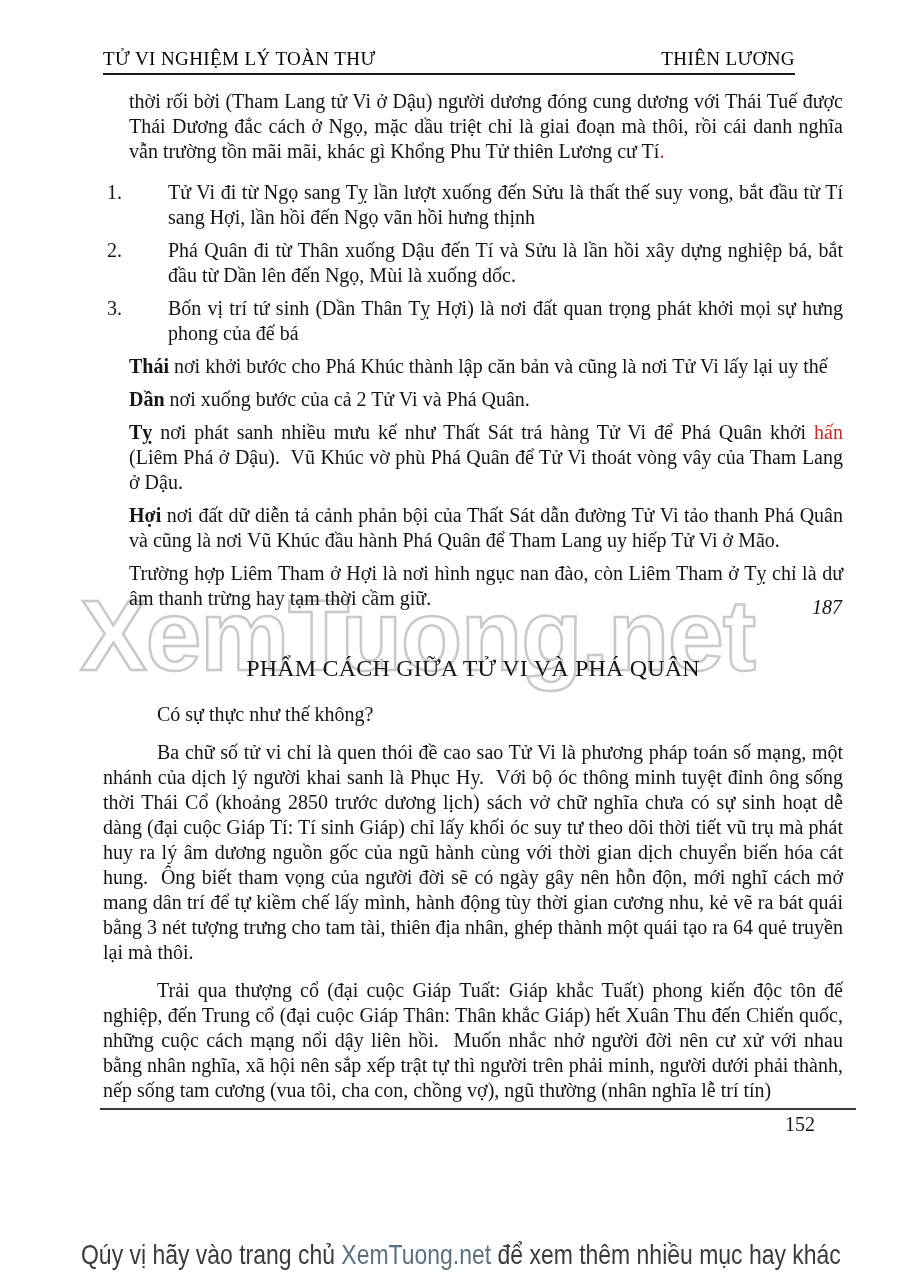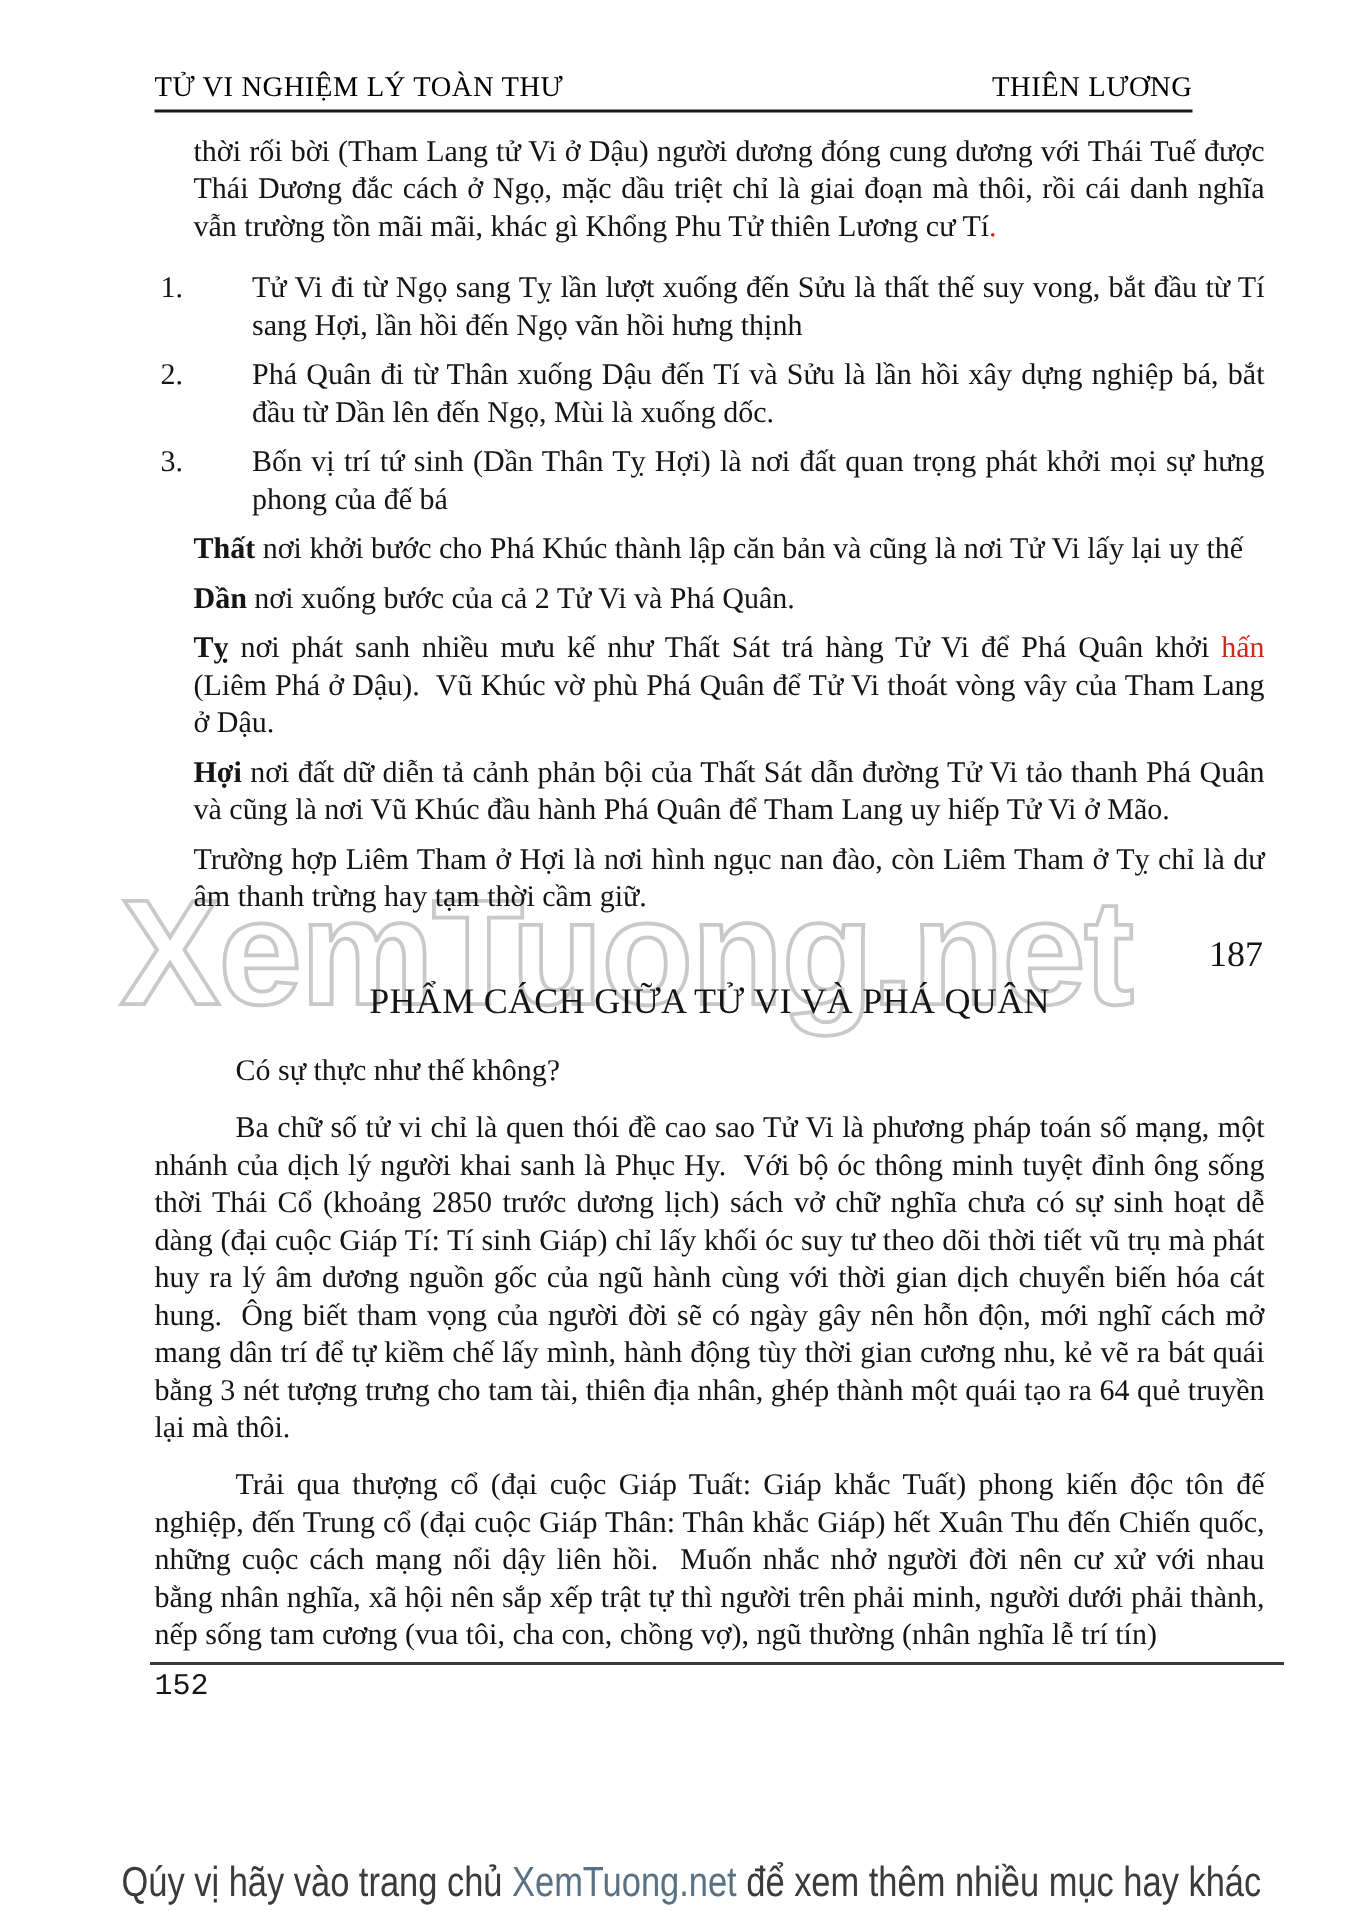--- a/index.html
+++ b/index.html
@@ -24,23 +24,24 @@
     letter-spacing: -1px;
     white-space: nowrap;
     color: #ffffff;
     -webkit-text-stroke: 2.5px #c9c9c9;
     text-shadow: 0 0 1px #d8d8d8;
     z-index: 0;
     user-select: none;
   }
   .pagenum-top {
     position: absolute;
-    right: 58px; top: 624px;
-    font-size: 24px;
+    right: 58px; top: 596px;
+    font-size: 20px;
     z-index: 2;
+    font-style: italic;
   }
 
   .content {
     position: relative;
     z-index: 1;
     margin: 0 57px 0 103px;   
     padding-top: 48px;
     width: 740px;
   }
 
@@ -86,24 +87,24 @@
   .p-indent { text-indent: 54px; margin-bottom: 13px; }
   .p-last { margin-bottom: 0; }
 
   .bottom-rule {
     margin-top: 5px;
     margin-left: -3px;
     width: 756px;
     border-top: 2px solid #3a3a3a;
   }
   .pagenum-bottom {
+    text-align: right;
     margin-right: 28px;
     margin-top: 3px;
     font-size: 20px;
-    font-family: Liberation Mono, monospace;
   }
 
   .footer-banner {
     position: absolute;
     left: 0; right: 0; bottom: 3px;
     text-align: center;
     font-family: "Liberation Sans", sans-serif;
     font-size: 28px;
     font-weight: 500;
     color: #3b3b3b;
@@ -138,21 +139,21 @@
       <div class="list-item">
         <span class="num">2.</span>
         <span class="li-text para">Phá Quân đi từ Thân xuống Dậu đến Tí và Sửu là lần hồi xây dựng nghiệp bá, bắt đầu từ Dần lên đến Ngọ, Mùi là xuống dốc.</span>
       </div>
       <div class="list-item">
         <span class="num">3.</span>
         <span class="li-text para">Bốn vị trí tứ sinh (Dần Thân Tỵ Hợi) là nơi đất quan trọng phát khởi mọi sự hưng phong của đế bá</span>
       </div>
     </div>
 
-    <p class="para indent-block labeled"><span class="b">Thất</span><span> nơi khởi bước cho Phá Khúc thành lập căn bản và cũng là nơi Tử Vi lấy lại uy thế</span></p>
+    <p class="para indent-block labeled"><span class="b">Thái</span><span> nơi khởi bước cho Phá Khúc thành lập căn bản và cũng là nơi Tử Vi lấy lại uy thế</span></p>
     <p class="para indent-block labeled"><span class="b">Dần</span><span> nơi xuống bước của cả 2 Tử Vi và Phá Quân.</span></p>
     <p class="para indent-block labeled"><span class="b">Tỵ</span><span> nơi phát sanh nhiều mưu kế như Thất Sát trá hàng Tử Vi để Phá Quân khởi </span><span class="red">hấn</span><span> (Liêm Phá ở Dậu).  Vũ Khúc vờ phù Phá Quân để Tử Vi thoát vòng vây của Tham Lang ở Dậu.</span></p>
     <p class="para indent-block labeled"><span class="b">Hợi</span><span> nơi đất dữ diễn tả cảnh phản bội của Thất Sát dẫn đường Tử Vi tảo thanh Phá Quân và cũng là nơi Vũ Khúc đầu hành Phá Quân để Tham Lang uy hiếp Tử Vi ở Mão.</span></p>
     <p class="para indent-block labeled"><span>Trường hợp Liêm Tham ở Hợi là nơi hình ngục nan đào, còn Liêm Tham ở Tỵ chỉ là dư âm thanh trừng hay tạm thời cầm giữ.</span></p>
 
     <h2 class="section-title">PHẨM CÁCH GIỮA TỬ VI VÀ PHÁ QUÂN</h2>
 
     <p class="para p-indent">Có sự thực như thế không?</p>
     <p class="para p-indent">Ba chữ số tử vi chỉ là quen thói đề cao sao Tử Vi là phương pháp toán số mạng, một nhánh của dịch lý người khai sanh là Phục Hy.  Với bộ óc thông minh tuyệt đỉnh ông sống thời Thái Cổ (khoảng 2850 trước dương lịch) sách vở chữ nghĩa chưa có sự sinh hoạt dễ dàng (đại cuộc Giáp Tí: Tí sinh Giáp) chỉ lấy khối óc suy tư theo dõi thời tiết vũ trụ mà phát huy ra lý âm dương nguồn gốc của ngũ hành cùng với thời gian dịch chuyển biến hóa cát hung.  Ông biết tham vọng của người đời sẽ có ngày gây nên hỗn độn, mới nghĩ cách mở mang dân trí để tự kiềm chế lấy mình, hành động tùy thời gian cương nhu, kẻ vẽ ra bát quái bằng 3 nét tượng trưng cho tam tài, thiên địa nhân, ghép thành một quái tạo ra 64 quẻ truyền lại mà thôi.</p>
     <p class="para p-indent p-last">Trải qua thượng cổ (đại cuộc Giáp Tuất: Giáp khắc Tuất) phong kiến độc tôn đế nghiệp, đến Trung cổ (đại cuộc Giáp Thân: Thân khắc Giáp) hết Xuân Thu đến Chiến quốc, những cuộc cách mạng nổi dậy liên hồi.  Muốn nhắc nhở người đời nên cư xử với nhau bằng nhân nghĩa, xã hội nên sắp xếp trật tự thì người trên phải minh, người dưới phải thành, nếp sống tam cương (vua tôi, cha con, chồng vợ), ngũ thường (nhân nghĩa lễ trí tín)</p>

